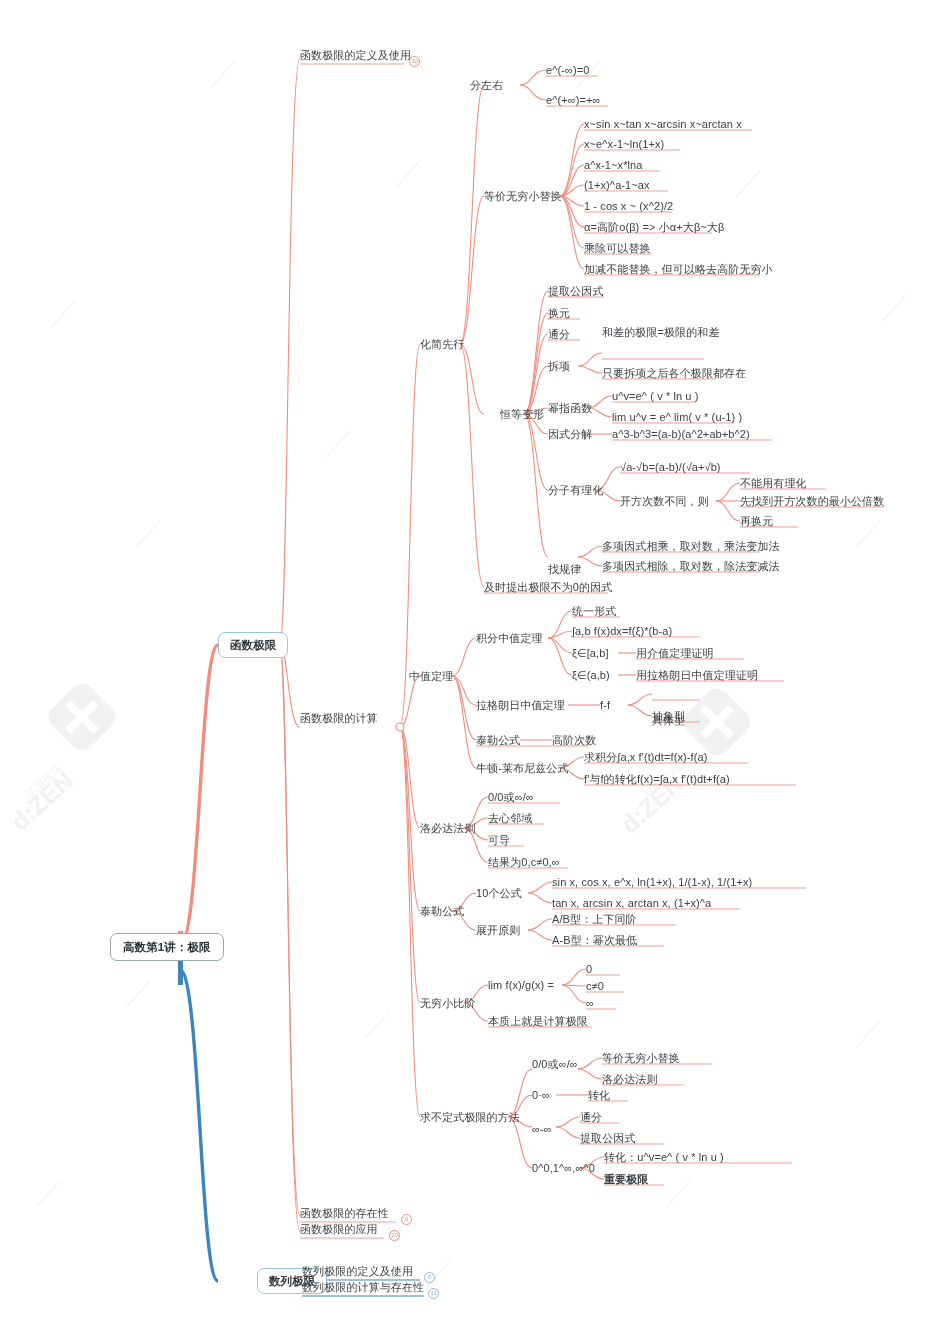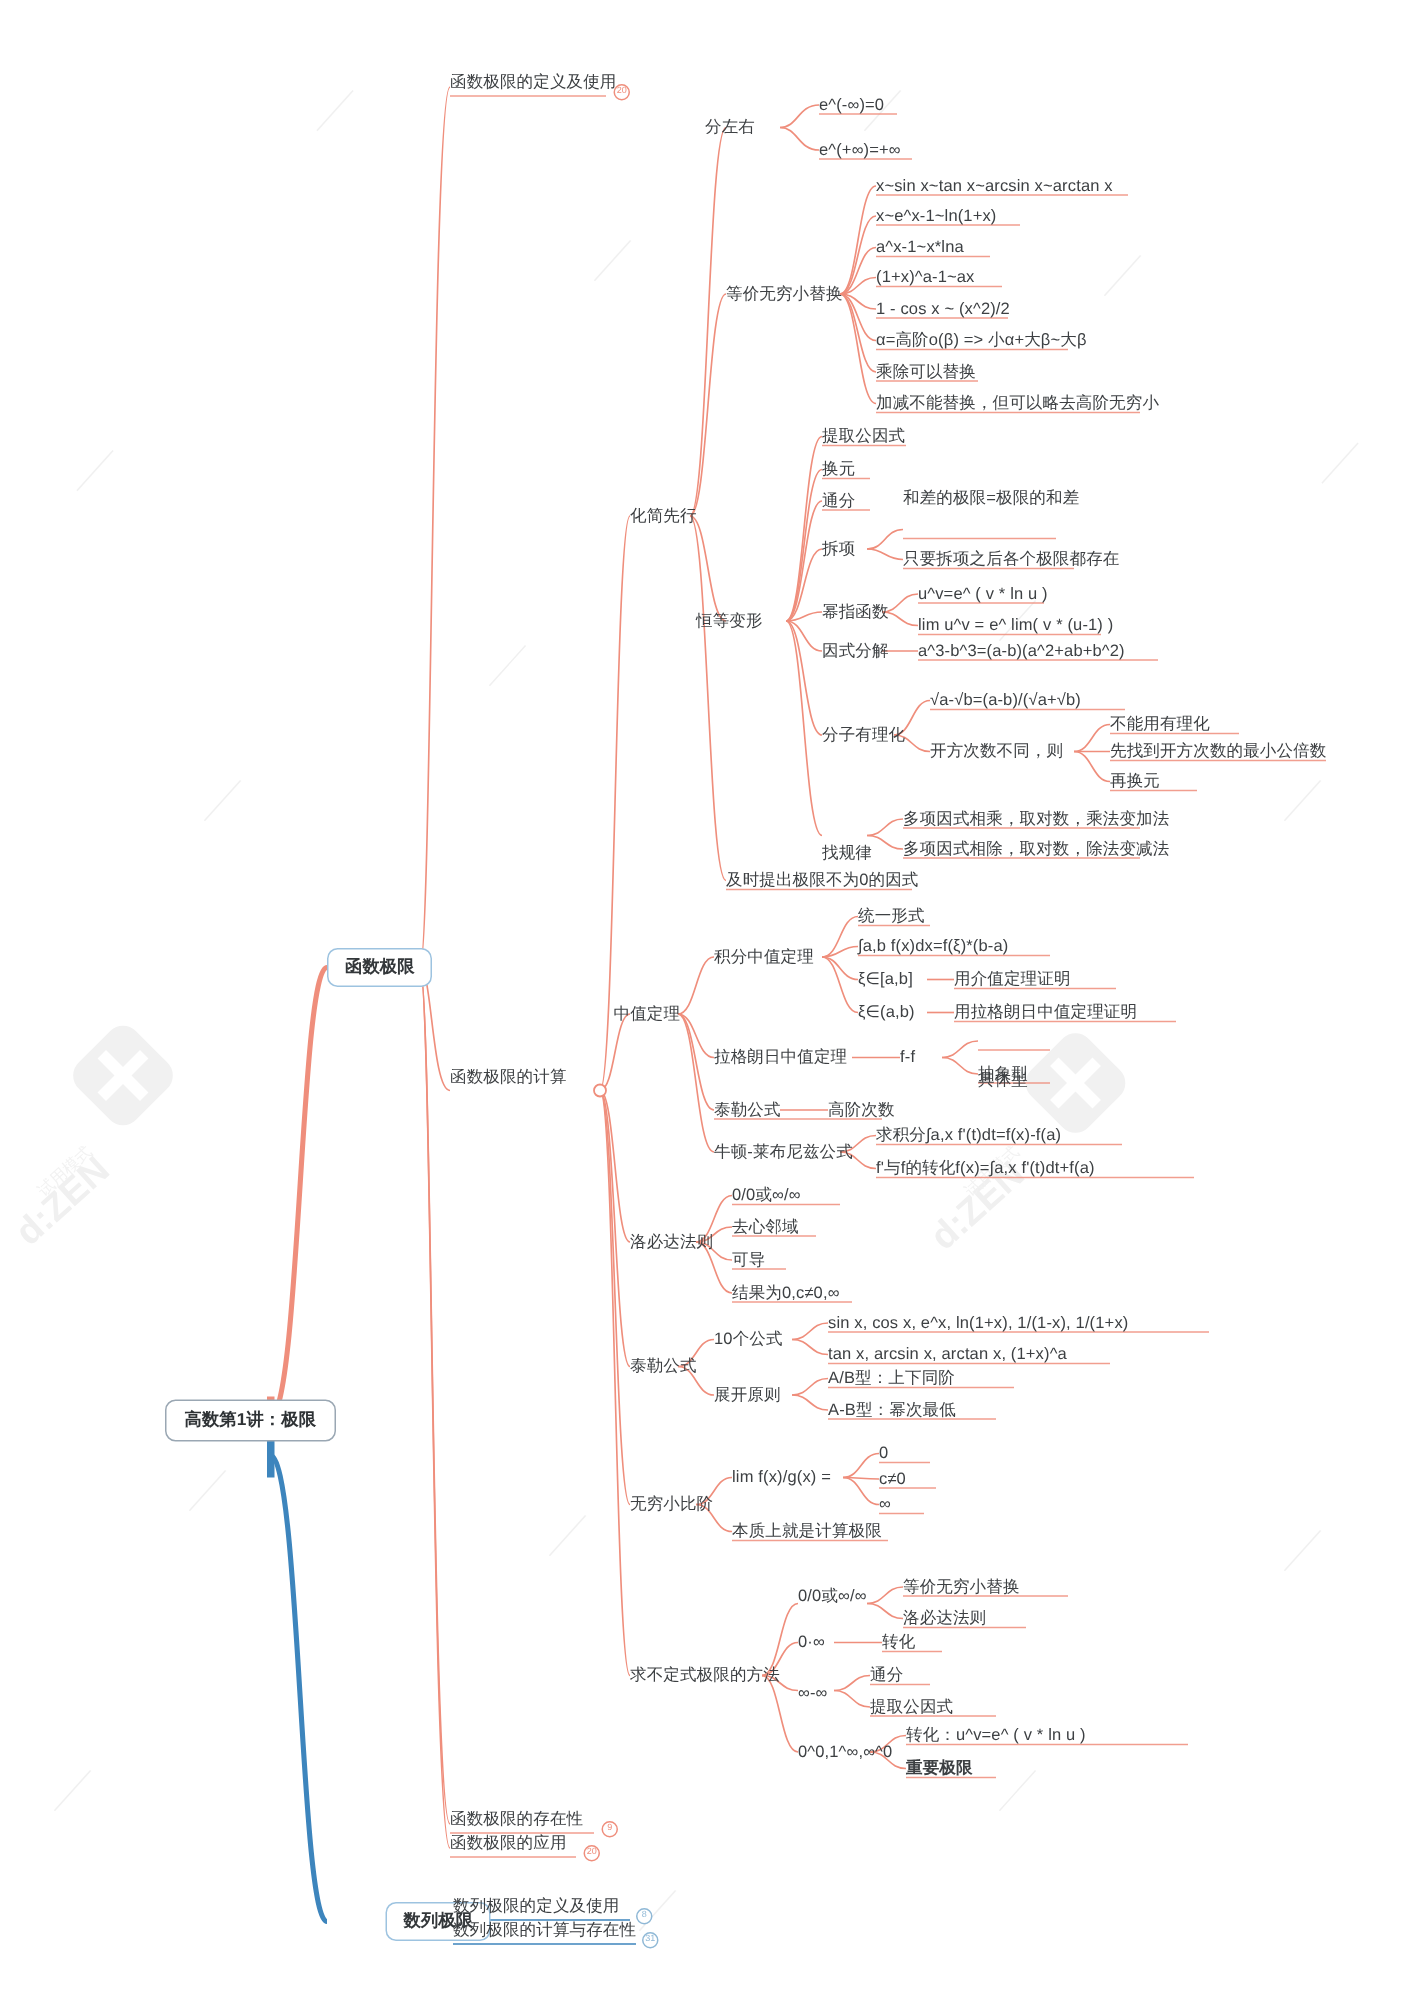--- a/index.html
+++ b/index.html
@@ -353,21 +353,21 @@
   <div class="node" style="left:484px;top:189px;">等价无穷小替换</div>
   <div class="node" style="left:584px;top:117px;">x~sin x~tan x~arcsin x~arctan x</div>
   <div class="node" style="left:584px;top:137px;">x~e^x-1~ln(1+x)</div>
   <div class="node" style="left:584px;top:158px;">a^x-1~x*lna</div>
   <div class="node" style="left:584px;top:178px;">(1+x)^a-1~ax</div>
   <div class="node" style="left:584px;top:199px;">1 - cos x ~ (x^2)/2</div>
   <div class="node" style="left:584px;top:220px;">α=高阶o(β) =&gt; 小α+大β~大β</div>
   <div class="node" style="left:584px;top:241px;">乘除可以替换</div>
   <div class="node" style="left:584px;top:262px;">加减不能替换，但可以略去高阶无穷小</div>
 
-  <div class="node" style="left:464px;top:407px;">恒等变形</div>
+  <div class="node" style="left:500px;top:407px;">恒等变形</div>
   <div class="node" style="left:548px;top:284px;">提取公因式</div>
   <div class="node" style="left:548px;top:306px;">换元</div>
   <div class="node" style="left:548px;top:327px;">通分</div>
   <div class="node" style="left:548px;top:359px;">拆项</div>
   <div class="node" style="left:602px;top:325px;">和差的极限=极限的和差</div>
   <div class="node" style="left:602px;top:366px;">只要拆项之后各个极限都存在</div>
   <div class="node" style="left:548px;top:401px;">幂指函数</div>
   <div class="node" style="left:612px;top:389px;">u^v=e^ ( v * ln u )</div>
   <div class="node" style="left:612px;top:410px;">lim u^v = e^ lim( v * (u-1) )</div>
   <div class="node" style="left:548px;top:427px;">因式分解</div>

